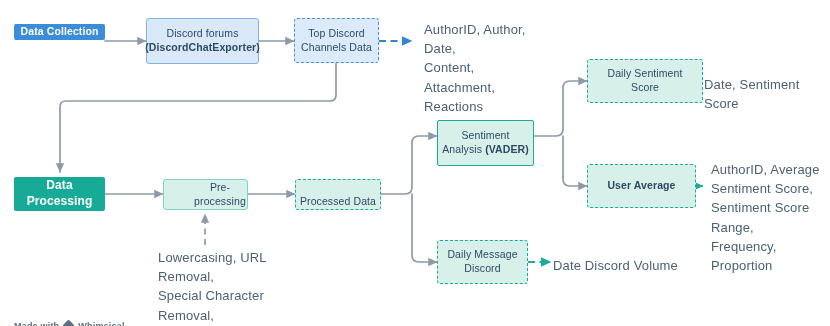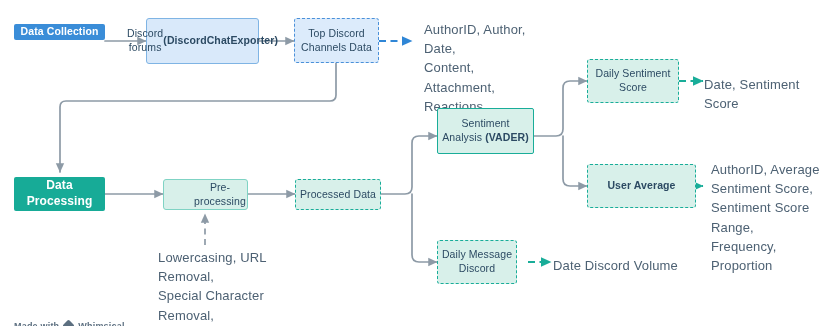--- a/index.html
+++ b/index.html
@@ -151,21 +151,21 @@
 
     <g fill="none" stroke="#8d9aa6" stroke-width="1.7" stroke-dasharray="6 4.5" stroke-linecap="butt">
       <path d="M 205 245 L 205 214" marker-end="url(#ahGray)"></path>
     </g>
   </svg>
 
   <div class="node n-blue-solid" style="left:14px;top:24px;width:91px;height:16px;">
     <span>Data Collection</span>
   </div>
 
-  <div class="node n-blue-light" style="left:146px;top:18px;width:113px;height:46px;flex-direction:row;">
+  <div class="node n-blue-light" style="left:146px;top:18px;width:113px;height:46px;flex-direction:column;">
     <span>Discord forums</span>
     <b>(DiscordChatExporter)</b>
   </div>
 
   <div class="node n-blue-dashed" style="left:294px;top:18px;width:85px;height:45px;flex-direction:column;">
     <span>Top Discord</span>
     <span>Channels Data</span>
   </div>
 
   <div class="anno" style="left:424px;top:20px;width:120px;">AuthorID, Author, Date,
@@ -173,51 +173,51 @@
 Reactions</div>
 
   <div class="node n-teal-solid" style="left:14px;top:177px;width:91px;height:34px;">
     <span>Data Processing</span>
   </div>
 
   <div class="node n-teal-light" style="left:163px;top:179px;width:85px;height:31px;">
     <span>Pre-processing</span>
   </div>
 
-  <div class="node n-teal-dashed" style="left:295px;top:179px;width:86px;height:31px;">
+  <div class="node n-teal-dashed" style="left:295px;top:179px;width:86px;height:31px;align-items:flex-end;">
     <span>Processed Data</span>
   </div>
 
   <div class="anno" style="left:146px;top:248px;width:135px;margin-left:12px;">Lowercasing, URL Removal,
 Special Character Removal,
 Tokenization, Stopword
 Removal, Stopword Removal</div>
 
-  <div class="node n-teal-outline" style="left:437px;top:108px;width:97px;height:46px;flex-direction:column;">
+  <div class="node n-teal-outline" style="left:437px;top:120px;width:97px;height:46px;flex-direction:column;">
     <span>Sentiment</span>
     <span><span>Analysis </span><b>(VADER)</b></span>
   </div>
 
-  <div class="node n-teal-dashed" style="left:587px;top:59px;width:92px;height:44px;flex-direction:column;">
+  <div class="node n-teal-dashed" style="left:587px;top:59px;width:116px;height:44px;flex-direction:column;">
     <span>Daily Sentiment</span>
     <span>Score</span>
   </div>
 
   <div class="anno" style="left:704px;top:75px;width:120px;">Date, Sentiment Score</div>
 
   <div class="node n-teal-dashed" style="left:587px;top:164px;width:109px;height:44px;flex-direction:column;font-weight:bold;">
     <span>User Average</span>
   </div>
 
   <div class="anno" style="left:711px;top:160px;width:115px;">AuthorID, Average
 Sentiment Score,
 Sentiment Score Range,
 Frequency,  Proportion</div>
 
-  <div class="node n-teal-dashed" style="left:437px;top:240px;width:80px;height:44px;flex-direction:column;">
+  <div class="node n-teal-dashed" style="left:437px;top:240px;width:91px;height:44px;flex-direction:column;">
     <span>Daily Message</span>
     <span>Discord</span>
   </div>
 
   <div class="anno" style="left:553px;top:256px;width:140px;">Date Discord Volume</div>
 
   <div id="brand">
     <span>Made with</span>
     <span class="dia"></span>
     <span>Whimsical</span>

